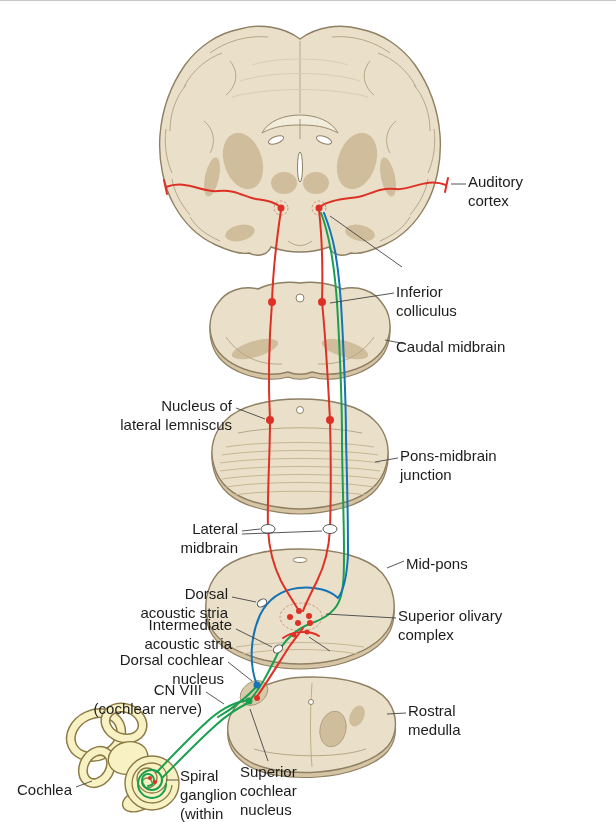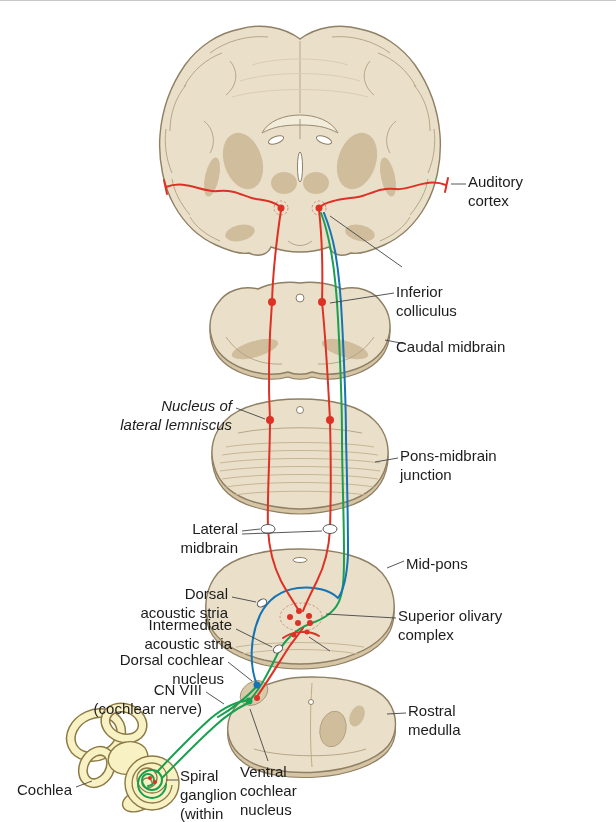--- a/index.html
+++ b/index.html
@@ -240,21 +240,21 @@
     <path class="leader" d="M 178 779 L 166 779"></path>
     <path class="leader" d="M 268 760 L 250 708"></path>
   </g>
 </svg>
 
 <div class="lbl r" style="left:468px; top:172px;">Auditory
 cortex</div>
 <div class="lbl r" style="left:396px; top:282px;">Inferior
 colliculus</div>
 <div class="lbl r" style="left:388px; top:337px;margin-left:8px;">Caudal midbrain</div>
-<div class="lbl l" style="right:384px; top:396px;font-style:italic;">Nucleus of
+<div class="lbl l" style="right:384px; top:396px;">Nucleus of
 lateral lemniscus</div>
 <div class="lbl r" style="left:400px; top:446px;">Pons-midbrain
 junction</div>
 <div class="lbl l" style="right:378px; top:519px;">Lateral
 midbrain</div>
 <div class="lbl r" style="left:406px; top:554px;">Mid-pons</div>
 <div class="lbl l" style="right:388px; top:584px;">Dorsal
 acoustic stria</div>
 <div class="lbl r" style="left:398px; top:606px;">Superior olivary
 complex</div>
@@ -264,16 +264,16 @@
 nucleus</div>
 <div class="lbl l" style="right:414px; top:680px;">CN VIII
 (cochlear nerve)</div>
 <div class="lbl r" style="left:408px; top:701px;">Rostral
 medulla</div>
 <div class="lbl l" style="right:544px; top:780px;">Cochlea</div>
 <div class="lbl c" style="left:180px; top:766px; width:52px;">Spiral
 ganglion
 (within bony
 modiolus)</div>
-<div class="lbl c" style="left:240px; top:762px; width:80px;">Ventral cochlear
+<div class="lbl c" style="left:240px; top:762px; width:80px;">Superior cochlear
 nucleus</div>
 
 </div>
 
 </body></html>

